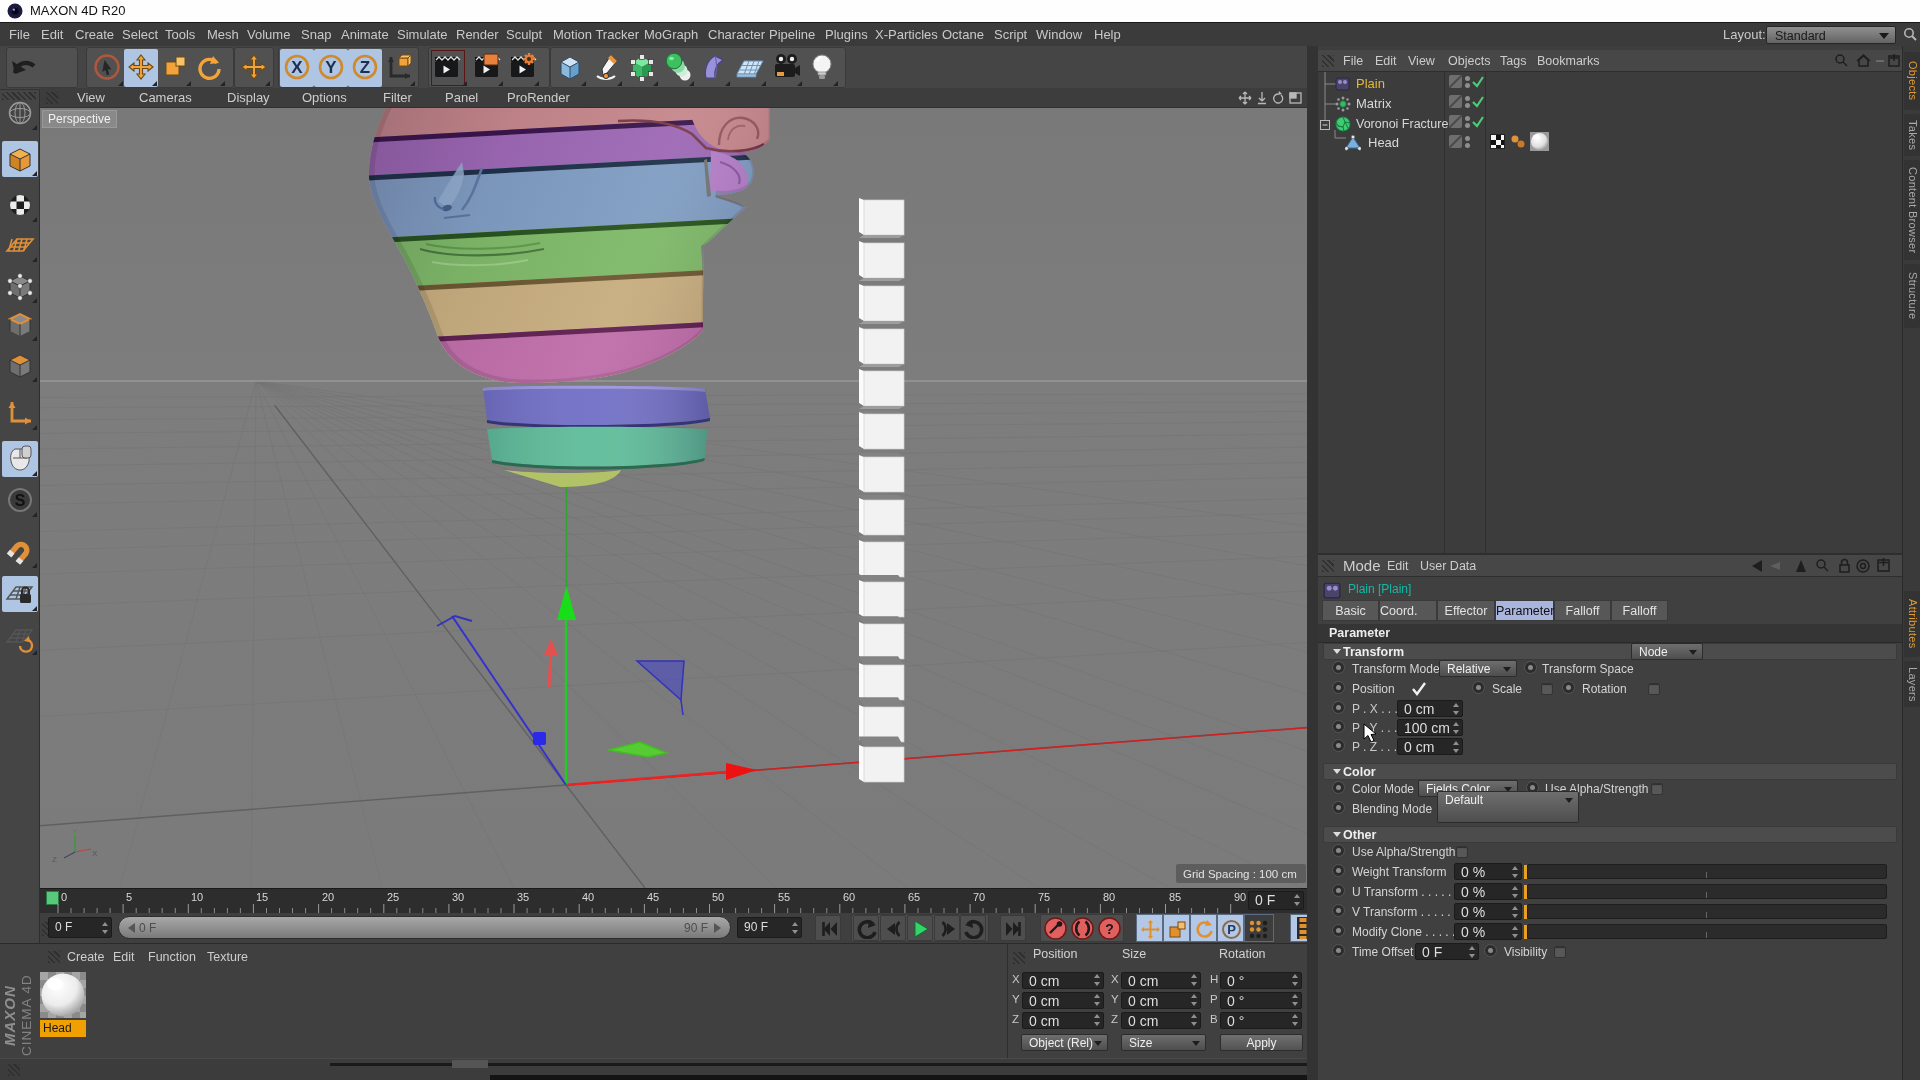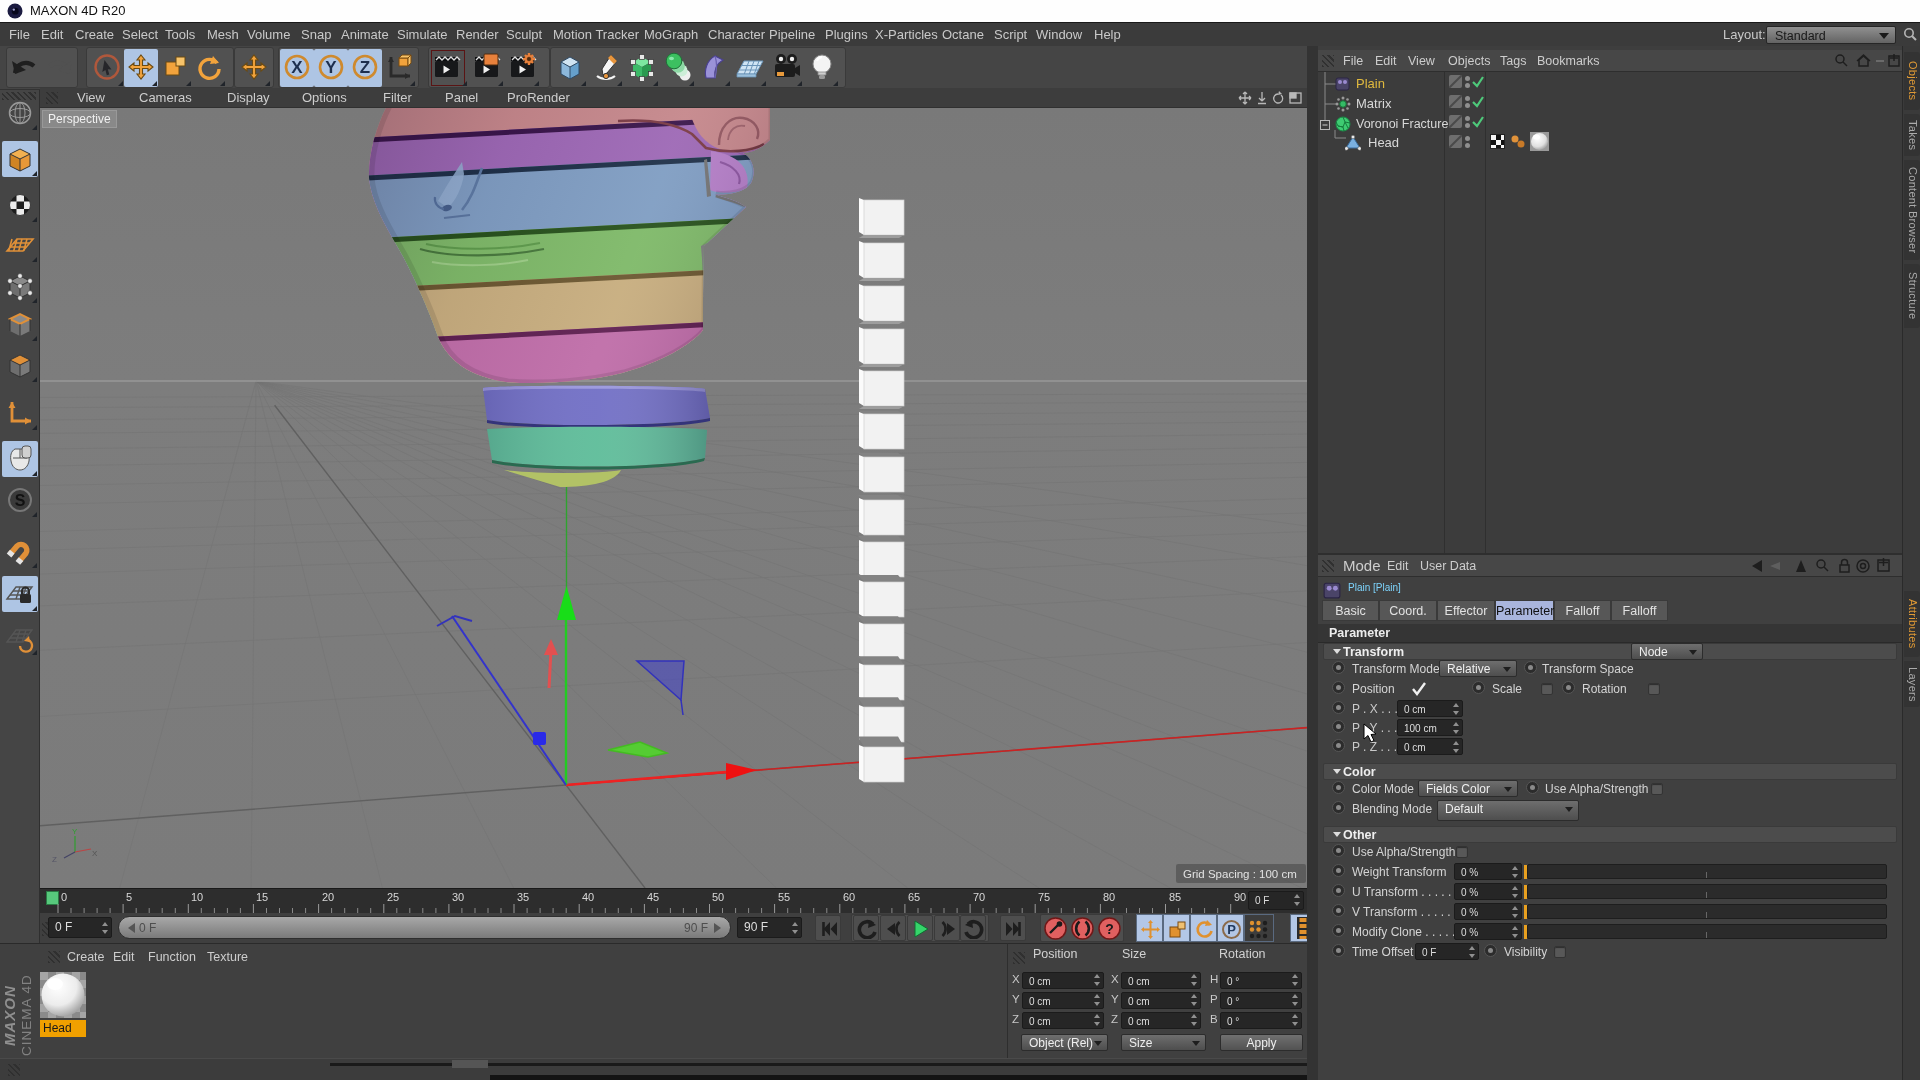--- a/index.html
+++ b/index.html
@@ -3,21 +3,21 @@
 <style>
 *{margin:0;padding:0;box-sizing:border-box}
 html,body{width:1920px;height:1080px;overflow:hidden;background:#3f3f3f;font-family:"Liberation Sans",sans-serif}
 #root{position:absolute;left:0;top:0;width:1920px;height:1080px}
 .abs{position:absolute}
 .mi{color:#c9c9c9;font-size:13px;line-height:24px;display:inline-block}
 .hnd{background:
  repeating-linear-gradient(45deg,#2e2e2e 0 1.5px,transparent 1.5px 4px);
  width:12px;height:12px;opacity:.9}
 .fld{position:absolute;background:#262626;border:1px solid #1b1b1b;border-radius:2px;color:#dedede;overflow:hidden}
-.fld .v{position:absolute;left:6px;top:1px;font-size:10px;line-height:15px}
+.fld .v{position:absolute;left:6px;top:1px;font-size:14px;line-height:15px}
 .spin{position:absolute;right:2px;top:2px;width:8px;height:12px}
 .spin:before{content:"";position:absolute;left:1px;top:0;border-left:3.5px solid transparent;border-right:3.5px solid transparent;border-bottom:4px solid #909090}
 .spin:after{content:"";position:absolute;left:1px;bottom:0;border-left:3.5px solid transparent;border-right:3.5px solid transparent;border-top:4px solid #909090}
 .drop{position:absolute;background:linear-gradient(#6e6e6e,#4e4e4e);border:1px solid #2c2c2c;border-radius:2px;color:#efefef;font-size:12px}
 .drop .t{position:absolute;left:7px;top:1px;line-height:15px}
 .drop .a{position:absolute;right:5px;top:6px;border-left:4.5px solid transparent;border-right:4.5px solid transparent;border-top:5px solid #1e1e1e}
 .radio{position:absolute;width:13px;height:13px;border-radius:50%;background:#2c2c2c;border:1px solid #565656}
 .radio:after{content:"";position:absolute;left:3px;top:3px;width:5px;height:5px;border-radius:50%;background:#8a8a8a}
 .cb{position:absolute;width:12px;height:12px;background:#585858;border:1px solid #333;border-radius:2px;box-shadow:inset 0 1px 1px rgba(0,0,0,.5)}
 .albl{position:absolute;color:#d4d4d4;font-size:12px;line-height:18px;white-space:pre}
@@ -1096,23 +1096,23 @@
               <line x1="135.5" y1="0" x2="135.5" y2="8"></line>
               <line x1="131" y1="4.5" x2="140" y2="4.5"></line>
             </g>
           </svg>
         </div>
         <svg class="abs" style="left:5px;top:26px" width="18" height="18" viewBox="0 0 16 16">
           <rect x="1" y="2" width="14" height="13" rx="2" fill="#4a4468" stroke="#2a2444"></rect>
           <circle cx="5.5" cy="6.5" r="2.2" fill="#9a8ad0"></circle>
           <circle cx="11" cy="6.5" r="2.2" fill="#9a8ad0"></circle>
         </svg>
-        <span class="abs" style="left:30px;top:27px;color:#7dd3fc;font-size:10px">Plain [Plain]</span>
+        <span class="abs" style="left:30px;top:27px;color:#14b8a6;font-size:12px">Plain [Plain]</span>
         <div class="abs" style="left:4px;top:45px;width:57px;height:21px;background:#575757;border:1px solid #3a3a3a;color:#e2e2e2;font-size:12.5px;text-align:center;line-height:20px">Basic</div>
-        <div class="abs" style="left:61px;top:45px;width:58px;height:21px;background:#575757;border:1px solid #3a3a3a;color:#e2e2e2;font-size:12.5px;text-align:center;line-height:20px">Coord.</div>
+        <div class="abs" style="left:61px;top:45px;width:58px;height:21px;background:#575757;border:1px solid #3a3a3a;color:#e2e2e2;font-size:12.5px;line-height:20px">Coord.</div>
         <div class="abs" style="left:119px;top:45px;width:58px;height:21px;background:#575757;border:1px solid #3a3a3a;color:#e2e2e2;font-size:12.5px;text-align:center;line-height:20px">Effector</div>
         <div class="abs" style="left:177px;top:45px;width:59px;height:21px;background:#a9b5dd;border:1px solid #3a3a3a;color:#101010;font-size:12.5px;text-align:center;line-height:20px">Parameter</div>
         <div class="abs" style="left:236px;top:45px;width:57px;height:21px;background:#575757;border:1px solid #3a3a3a;color:#e2e2e2;font-size:12.5px;text-align:center;line-height:20px">Falloff</div>
         <div class="abs" style="left:293px;top:45px;width:57px;height:21px;background:#575757;border:1px solid #3a3a3a;color:#e2e2e2;font-size:12.5px;text-align:center;line-height:20px">Falloff</div>
         <div class="abs" style="left:0;top:69px;width:584px;height:19px;background:#353535;border-bottom:1px solid #2a2a2a">
           <span style="position:absolute;left:11px;top:1px;color:#ececec;font-size:12.5px;font-weight:bold;line-height:17px">Parameter</span>
         </div>
         <div class="abs" style="left:5px;top:88px;width:574px;height:17px;background:#4c4c4c;border:1px solid #3a3a3a;border-radius:2px">
           <span class="abs" style="left:9px;top:5px;border-left:4px solid transparent;border-right:4px solid transparent;border-top:5px solid #ddd"></span>
           <span class="abs" style="left:19px;top:0;color:#eee;font-size:12.5px;font-weight:bold;line-height:16px">Transform</span>
@@ -1169,21 +1169,21 @@
         <span class="albl" style="left:34px;top:225px;color:#d4d4d4">Color Mode</span>
         <div class="drop" style="left:100px;top:225px;width:100px;height:17px">
           <span class="t">Fields Color</span>
           <span class="a"></span>
         </div>
         <span class="radio" style="left:208px;top:226px"></span>
         <span class="albl" style="left:227px;top:225px;color:#d4d4d4">Use Alpha/Strength</span>
         <span class="cb" style="left:333px;top:228px"></span>
         <span class="radio" style="left:14px;top:246px"></span>
         <span class="albl" style="left:34px;top:245px;color:#d4d4d4">Blending Mode</span>
-        <div class="drop" style="left:119px;top:245px;width:142px;height:21px">
+        <div class="drop" style="left:119px;top:236px;width:142px;height:32px">
           <span class="t">Default</span>
           <span class="a"></span>
         </div>
         <div class="abs" style="left:5px;top:271px;width:574px;height:17px;background:#4c4c4c;border:1px solid #3a3a3a;border-radius:2px">
           <span class="abs" style="left:9px;top:5px;border-left:4px solid transparent;border-right:4px solid transparent;border-top:5px solid #ddd"></span>
           <span class="abs" style="left:19px;top:0;color:#eee;font-size:12.5px;font-weight:bold;line-height:16px">Other</span>
         </div>
         <span class="radio" style="left:14px;top:289px"></span>
         <span class="albl" style="left:34px;top:288px;color:#d4d4d4">Use Alpha/Strength</span>
         <span class="cb" style="left:138px;top:291px"></span>

